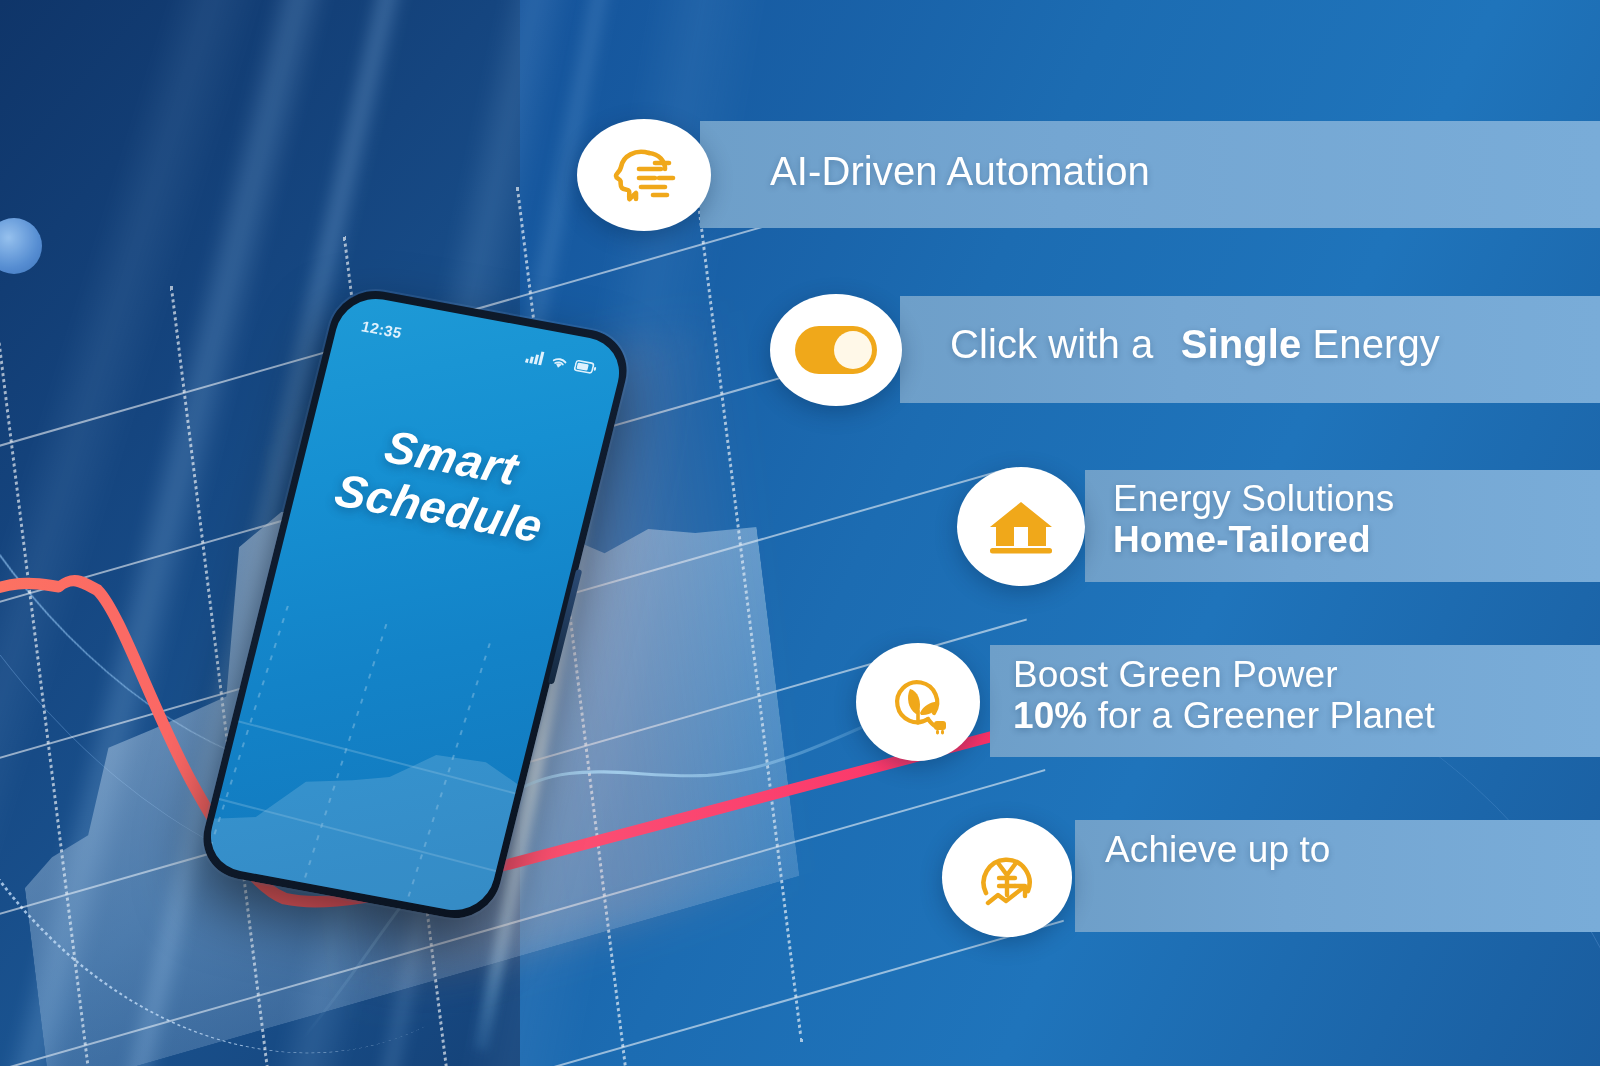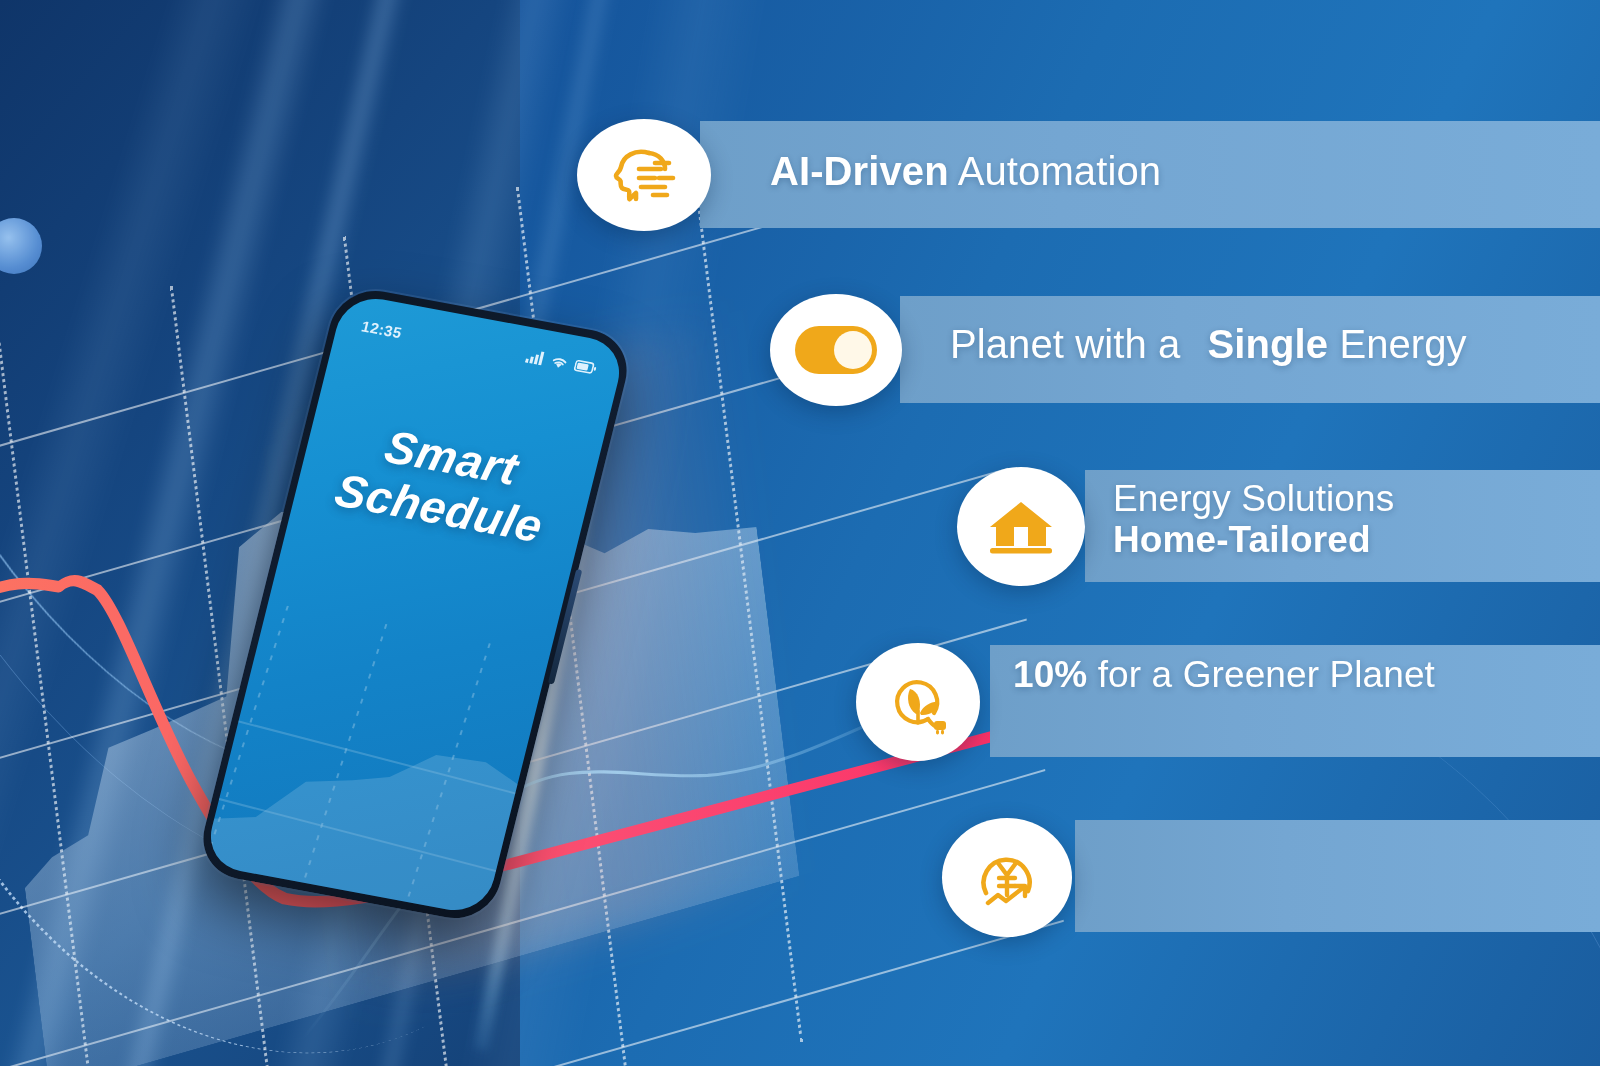--- a/index.html
+++ b/index.html
@@ -325,31 +325,31 @@
           <path d="M28 24 L50 24"></path>
           <path d="M28 33 L44 33"></path>
           <path d="M30 42 L54 42"></path>
           <path d="M44 18 L58 18"></path>
           <path d="M48 33 L62 33"></path>
           <path d="M42 50 L56 50"></path>
         </g>
       </svg>
     </div>
     <div class="bar-text txt1">
-        <div><span class="" style="font-weight: bold;">AI-Driven</span><span class="thin"> Automation</span></div>
+        <div><span class="" style="font-weight: normal;">AI-Driven</span><span class="thin"> Automation</span></div>
       </div>
 
     <div class="bar bar2"></div>
     <div class="badge badge2">
       <div class="toggle-track">
         <div class="toggle-knob"></div>
       </div>
     </div>
     <div class="bar-text txt2">
-        <div><span class="thin">Planet with a </span><span class="" style="font-weight: bold; margin-left: 16px;">Single</span><span class="thin"> Energy</span></div>
+        <div><span class="thin">Click with a </span><span class="" style="font-weight: bold; margin-left: 16px;">Single</span><span class="thin"> Energy</span></div>
       </div>
 
     <div class="bar bar3"></div>
     <div class="badge badge3">
       <svg width="70" height="62" viewBox="0 0 70 62">
         <path d="M35 6 L66 31 L60 31 L60 50 L10 50 L10 31 L4 31 Z" fill="#F0A81A"></path>
         <rect x="28" y="31" width="14" height="19" fill="#ffffff"></rect>
         <rect x="4" y="52" width="62" height="5.5" rx="2.5" fill="#F0A81A"></rect>
       </svg>
     </div>
@@ -367,36 +367,38 @@
         <path d="M36 44 C40 36 48 32 55 33 C54 41 46 47 37 46 Z" fill="#F0A81A"></path>
         <path d="M34 42 L34 54" stroke="#F0A81A" stroke-width="3.6" stroke-linecap="round"></path>
         <g fill="#F0A81A">
           <rect x="50" y="52" width="12" height="9" rx="3"></rect>
           <rect x="52" y="61" width="3" height="4.5" rx="1.4"></rect>
           <rect x="57" y="61" width="3" height="4.5" rx="1.4"></rect>
         </g>
       </svg>
     </div>
     <div class="bar-text txt4">
+        <div><span class="thin">Boost Green Power</span></div>
         <div><span class="" style="font-weight: bold; margin-top: 10px;">10%</span><span class="thin"> for a Greener Planet</span></div>
       </div>
 
     <div class="bar bar5"></div>
     <div class="badge badge5">
       <svg width="70" height="66" viewBox="0 0 70 66">
         <path d="M14 48 A23 23 0 1 1 56 46" fill="none" stroke="#F0A81A" stroke-width="4.6" stroke-linecap="round"></path>
         <g stroke="#F0A81A" stroke-width="4.4" stroke-linecap="round" fill="none">
           <path d="M26 18 L35 30 L44 18"></path>
           <path d="M27 33 L43 33"></path>
           <path d="M27 41 L43 41"></path>
           <path d="M35 30 L35 50"></path>
         </g>
         <g stroke="#F0A81A" stroke-width="4.4" stroke-linecap="round" stroke-linejoin="round" fill="none">
           <path d="M16 58 L26 50 L34 56 L52 42"></path>
           <path d="M43 41 L53 41 L53 51"></path>
         </g>
       </svg>
     </div>
     <div class="bar-text txt5">
+        <div><span class="thin">Achieve up to</span></div>
       </div>
 
   </div>
 </div>
 
 </body></html>

